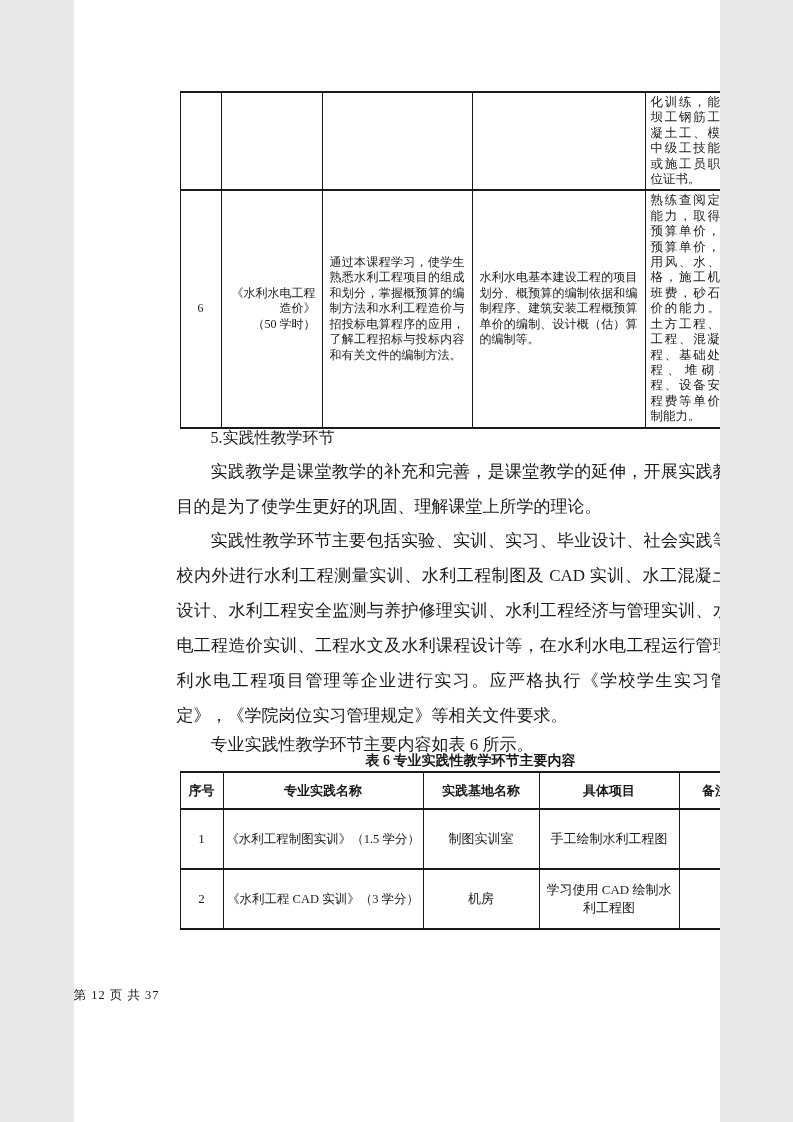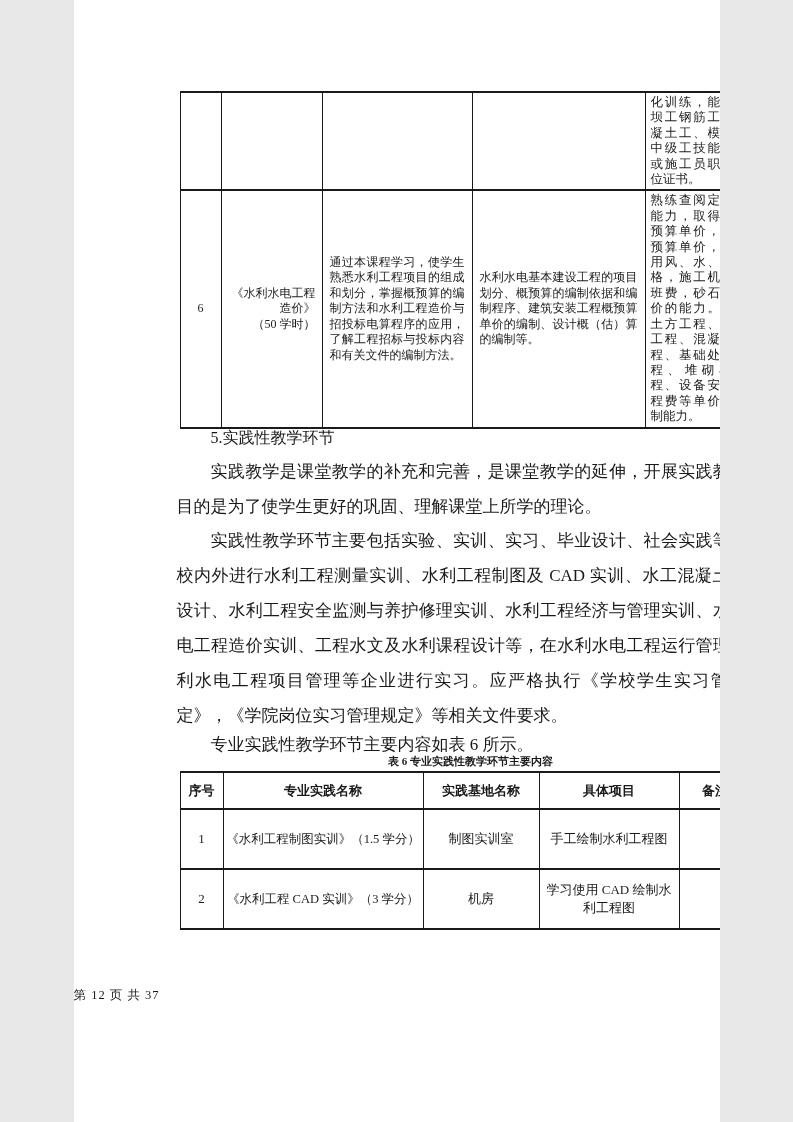--- a/index.html
+++ b/index.html
@@ -41,21 +41,21 @@
     text-align:justify;text-justify:inter-ideograph;
     text-indent:2em;
   }
   #para1{top:454px;}
   #para2{top:523px;}
   #para3{top:727px;text-align:left;}
 
   
   .caption{
     position:absolute;left:103px;top:751px;width:588px;
-    text-align:center;font-weight:bold;font-size:11px;line-height:20px;
+    text-align:center;font-weight:bold;font-size:14px;line-height:20px;
   }
 
   
   .practice-table{
     position:absolute;left:106px;top:771px;width:571px;
     font-size:13px;line-height:18px;
   }
   .practice-table td{border:1px solid #1a1a1a;vertical-align:middle;text-align:center;}
   .practice-table tr{border-top:2px solid #1a1a1a;border-bottom:2px solid #1a1a1a;}
   .pt-header{height:37px;font-weight:bold;}

